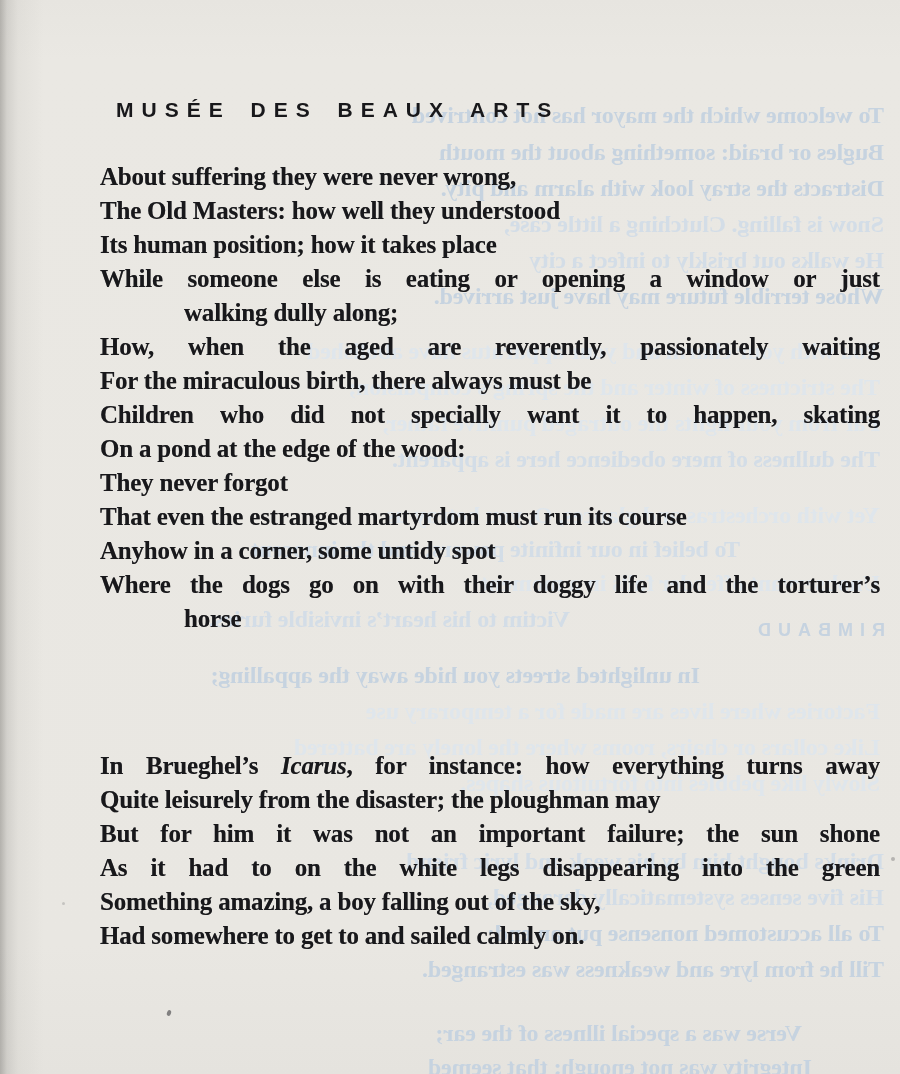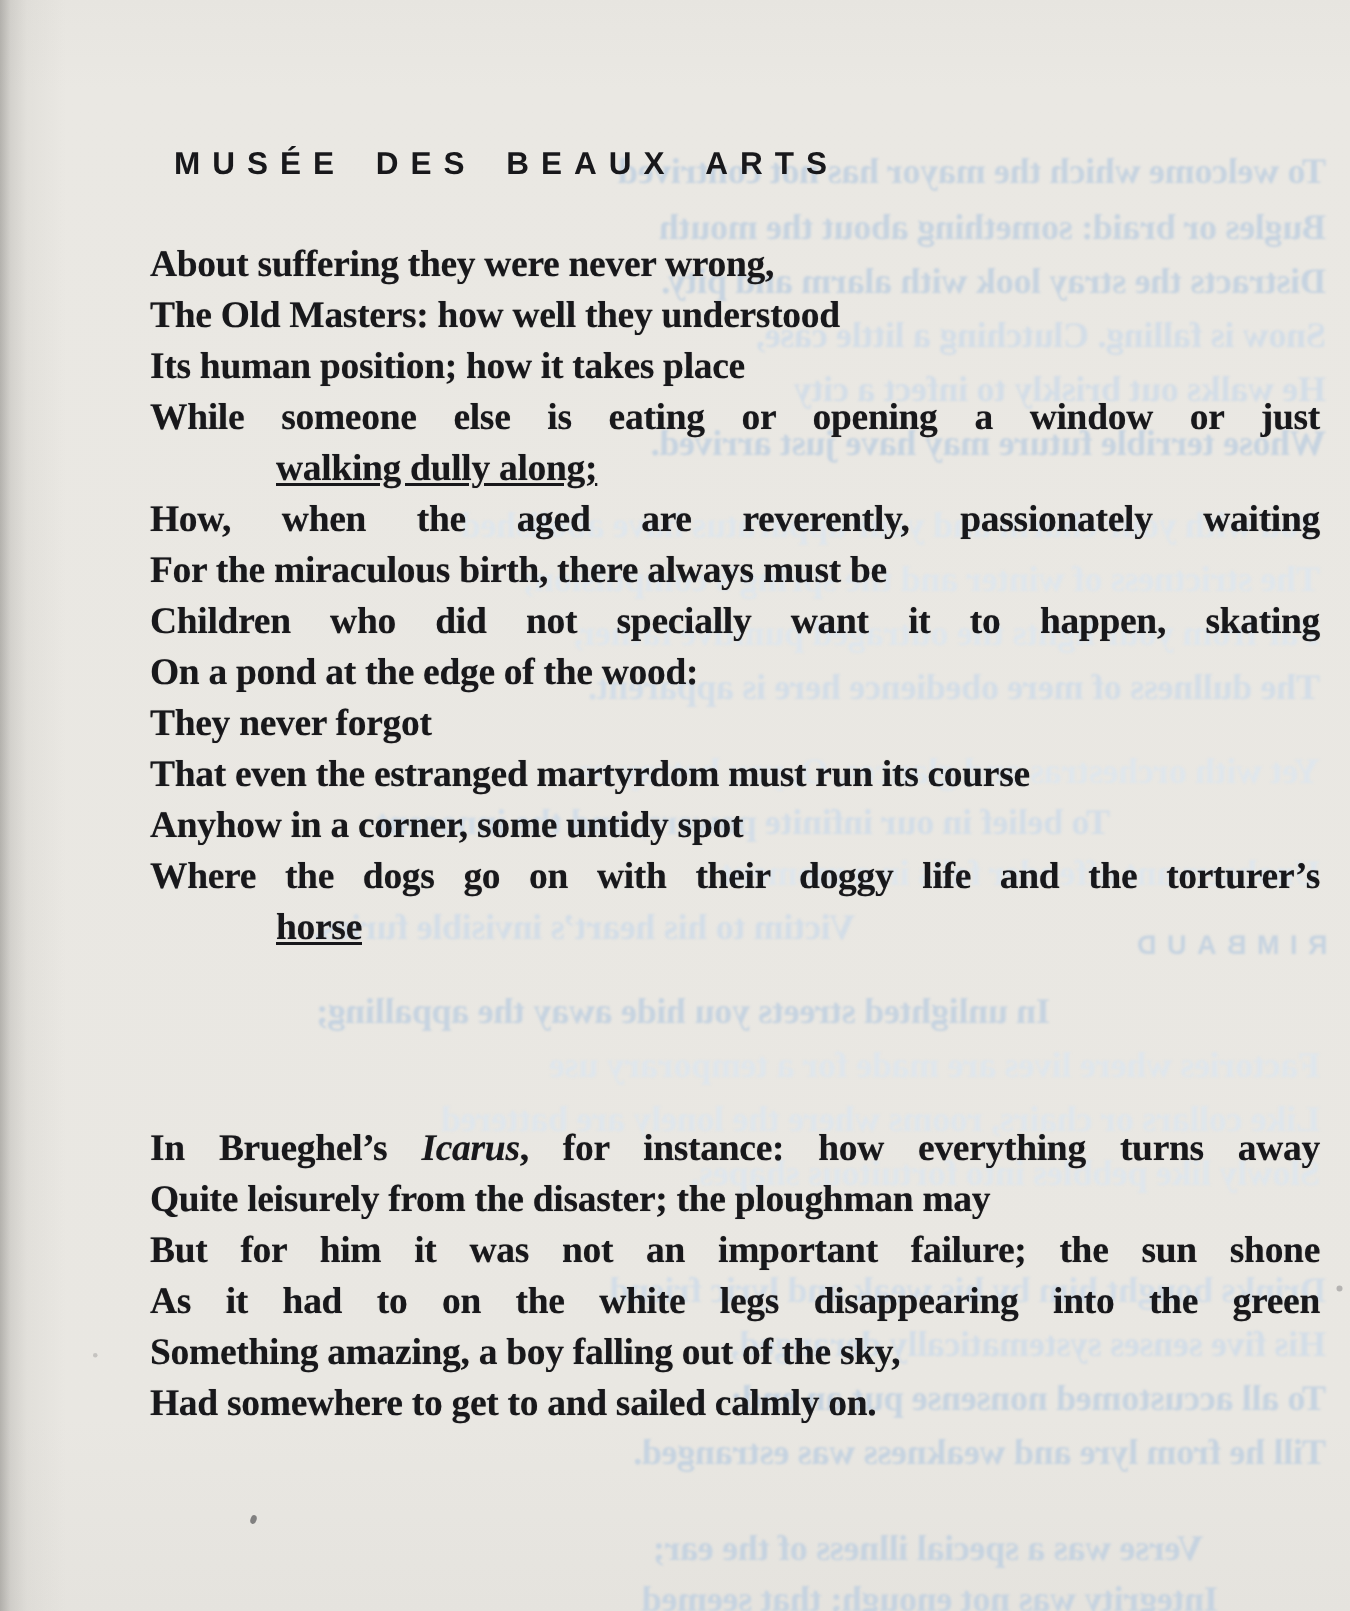--- a/index.html
+++ b/index.html
@@ -45,21 +45,21 @@
   .stanza{
     position:absolute;left:100px;width:786px;
     color:var(--ink);
     font:bold 25px/34px "Liberation Serif", serif;
     letter-spacing:-0.2px;
     text-shadow:0 0 .5px rgba(22,22,26,.5);
   }
   .stanza-1{top:160px;}
   .stanza-2{top:701px;margin-top:48px;}
   .line{height:34px;white-space:pre;}
-  .line.indent{padding-left:84px;text-decoration:underline;}
+  .line.indent{padding-left:84px;}
   .line.stretch{width:780px;white-space:normal;text-align:justify;text-align-last:justify;}
   .line em{font-style:italic;}
   
   .speck{position:absolute;background:rgba(45,45,50,.55);border-radius:50%;}
   .speck-1{left:167px;top:1010px;width:4px;height:6px;transform:rotate(20deg);}
   .speck-2{left:891px;top:857px;width:4px;height:4px;opacity:.5;}
   .speck-3{left:62px;top:902px;width:3px;height:3px;opacity:.35;}
 </style>
 </head>
 <body>

